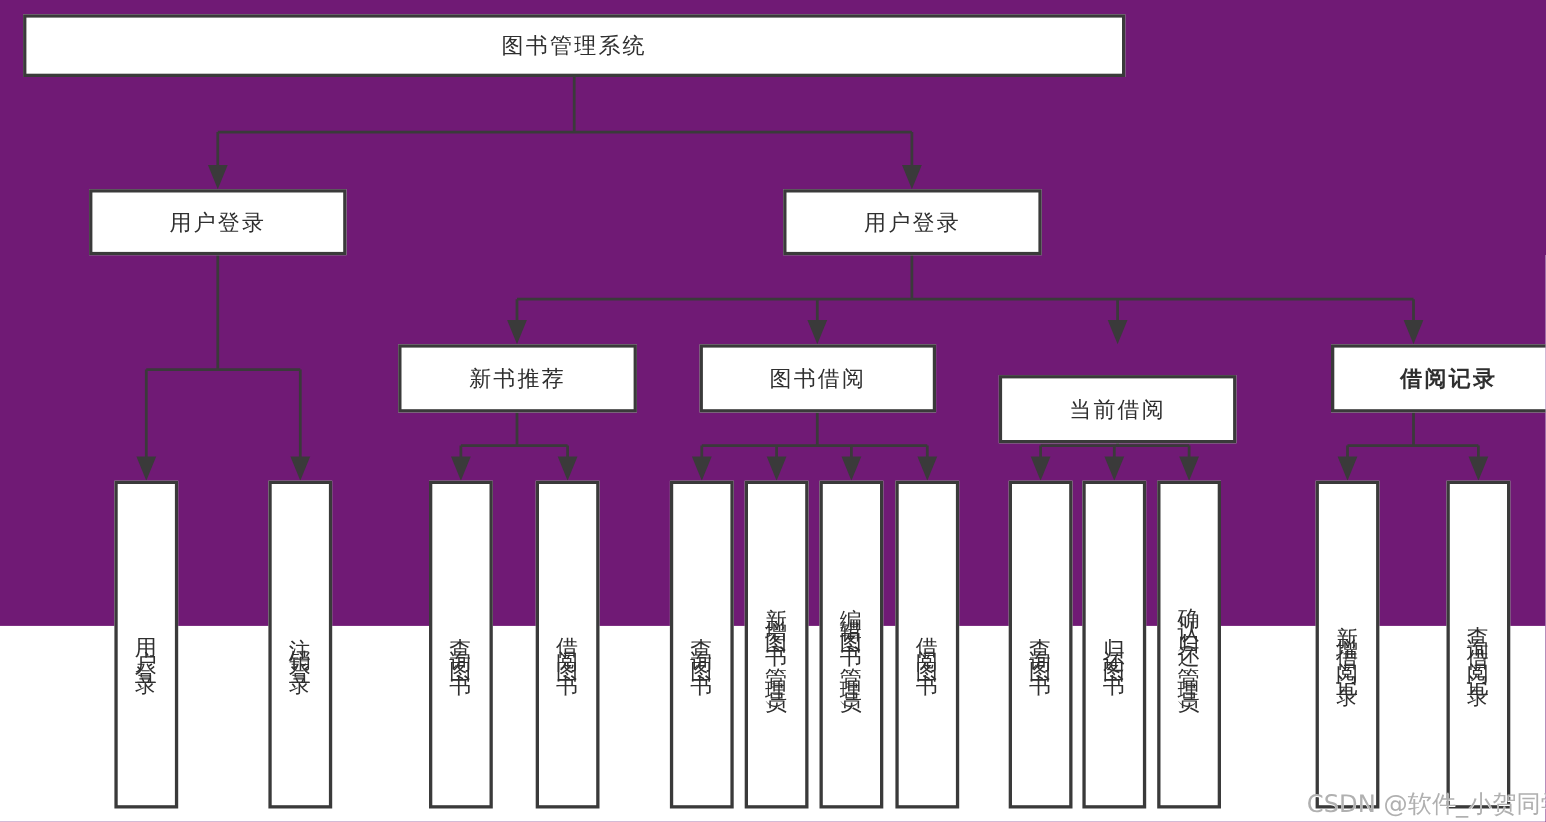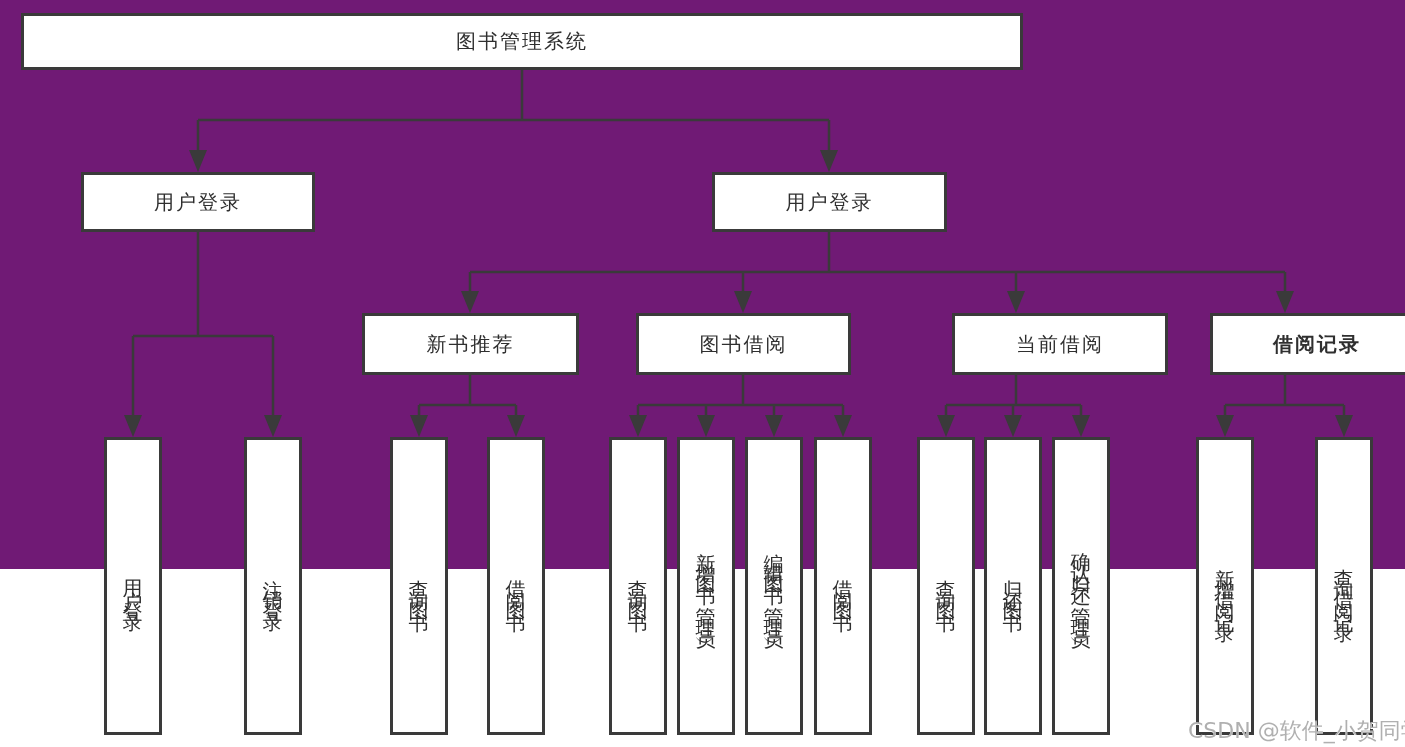--- a/index.html
+++ b/index.html
@@ -43,21 +43,21 @@
     letter-spacing: 11px;
     white-space: nowrap;
   }
   
   .n-root { left: 21px;  top: 13px;  width: 1002px; height: 57px; }
   .n-l2a  { left: 81px;  top: 172px; width: 234px;  height: 60px; }
   .n-l2b  { left: 712px; top: 172px; width: 235px;  height: 60px; }
   .l3     { top: 313px;  height: 62px; }
   .n-l3a  { left: 362px;  width: 217px; text-align: center; }
   .n-l3b  { left: 636px;  width: 215px; align-items: center; }
-  .n-l3c  { left: 952px;  width: 216px; }
+  .n-l3c  { left: 908px;  width: 216px; margin-top: 28px; }
   .n-l3d  { left: 1210px; width: 214px; font-weight: bold; }
   .leaf   { top: 437px; height: 298px; width: 58px; }
   .lf-01 { left: 104px; }  .lf-02 { left: 244px; }
   .lf-03 { left: 390px; }  .lf-04 { left: 487px; }
   .lf-05 { left: 609px; }  .lf-06 { left: 677px; }
   .lf-07 { left: 745px; }  .lf-08 { left: 814px; }
   .lf-09 { left: 917px; }  .lf-10 { left: 984px; }
   .lf-11 { left: 1052px; } .lf-12 { left: 1196px; }
   .lf-13 { left: 1315px; }
   #watermark {

